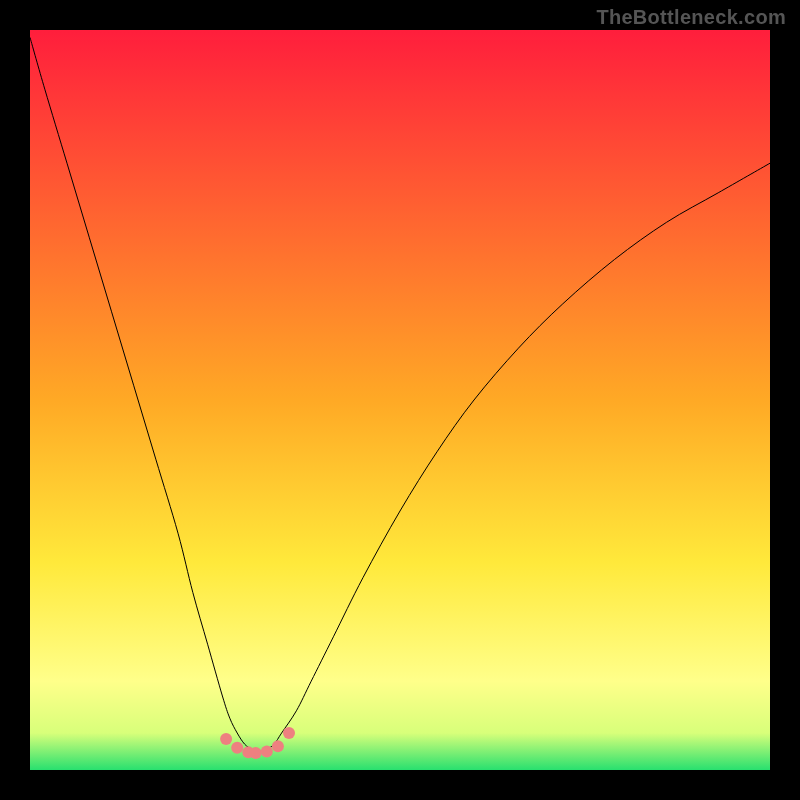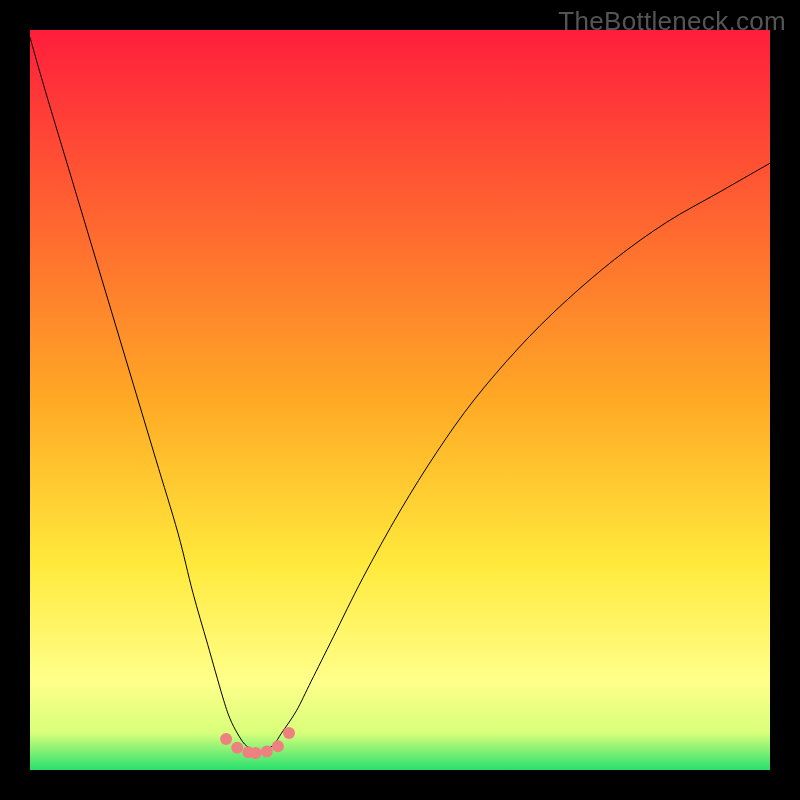--- a/index.html
+++ b/index.html
@@ -17,22 +17,22 @@
     left: 0;
     width: 800px;
     height: 800px;
     background: #000;
   }
   .watermark {
     position: absolute;
     top: 6px;
     right: 14px;
     color: #555;
-    font-size: 26px;
-    font-weight: 400;
+    font-size: 20px;
+    font-weight: 700;
     letter-spacing: 0.3px;
     text-align: right;
   }
   .plot {
     position: absolute;
     left: 30px;
     top: 30px;
     width: 740px;
     height: 740px;
   }

